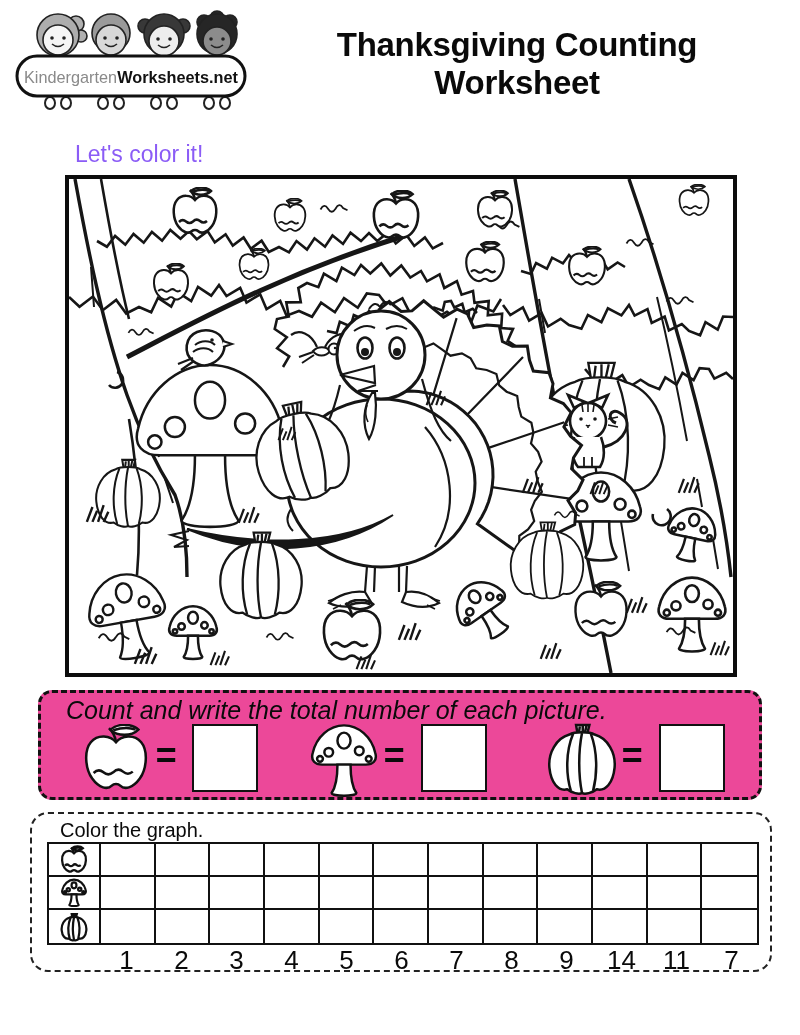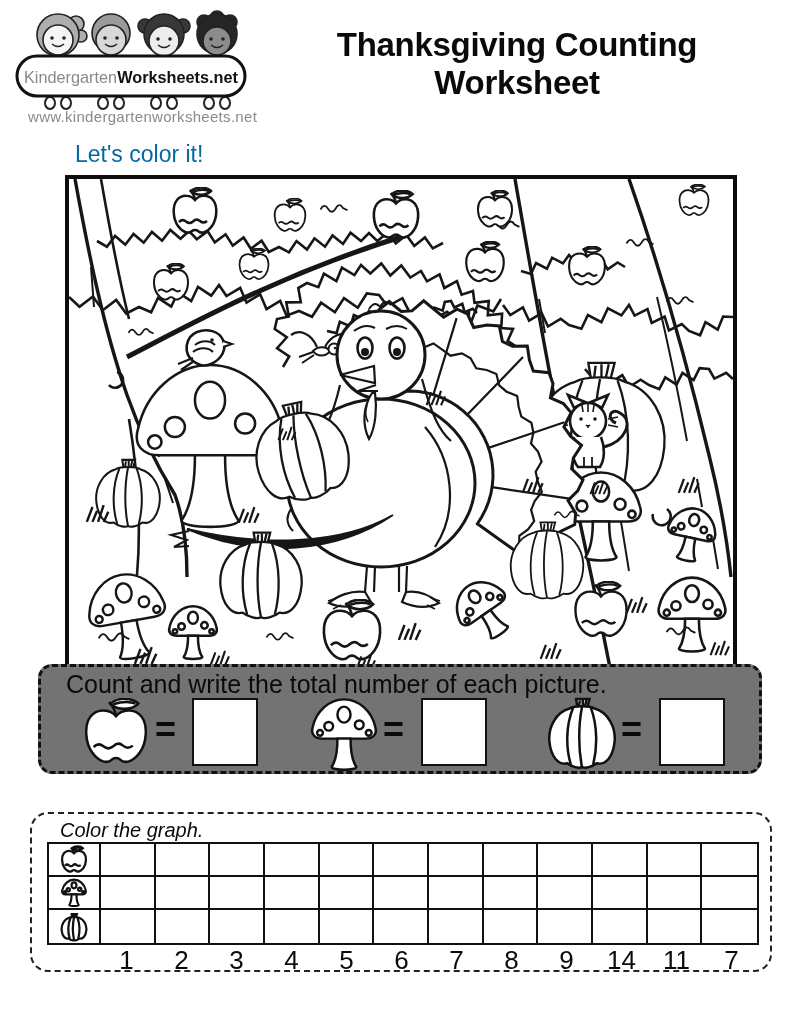--- a/index.html
+++ b/index.html
@@ -8,42 +8,42 @@
 
   
   .logo-svg{position:absolute;left:14px;top:6px;}
   .site-url{position:absolute;left:28px;top:108px;font-size:15px;color:#8a8a8a;letter-spacing:.3px;}
   .title{position:absolute;left:250px;top:26px;width:534px;margin:0;text-align:center;
          font-size:33px;font-weight:700;letter-spacing:-.3px;color:#0a0a0a;}
   .name-row{position:absolute;left:455px;top:117px;font-size:20px;color:#222;}
   .name-line{display:inline-block;width:260px;height:18px;border-bottom:2px solid #111;margin-left:2px;vertical-align:bottom;}
 
   
-  .lets-color{position:absolute;left:75px;top:141px;font-size:23px;color:#0369a1;}
+  .lets-color{position:absolute;left:75px;top:141px;font-size:23px;color:#8b5cf6;}
   .picture-frame{position:absolute;left:65px;top:175px;width:672px;height:502px;
                  border:4px solid #0d0d0d;box-sizing:border-box;background:#fff;}
   .scene{display:block;}
 
   
-  .count-box{position:absolute;left:38px;top:664px;width:724px;height:110px;box-sizing:border-box;
-             border:3px dashed #111;border-radius:14px;background:#737373;}
+  .count-box{position:absolute;left:38px;top:690px;width:724px;height:110px;box-sizing:border-box;
+             border:3px dashed #111;border-radius:14px;background:#ec4899;font-style:italic;}
   .count-instruction{position:absolute;left:25px;top:3px;font-size:25px;white-space:nowrap;color:#0a0a0a;}
   .ci{position:absolute;}
   .ci-apple{left:40px;top:31px;}
   .ci-mushroom{left:266px;top:28px;}
   .ci-pumpkin{left:504px;top:29px;}
   .eq{position:absolute;top:42px;font-size:36px;font-weight:800;color:#0a0a0a;}
   .eq1{left:114px;} .eq2{left:342px;} .eq3{left:580px;}
   .answer-box{position:absolute;top:31px;width:66px;height:68px;border:2.5px solid #111;background:#fff;box-sizing:border-box;}
   .ab1{left:151px;} .ab2{left:380px;} .ab3{left:618px;}
 
   
   .graph-box{position:absolute;left:30px;top:812px;width:742px;height:160px;box-sizing:border-box;
              border:2.5px dashed #222;border-radius:18px;background:#fff;}
-  .graph-label{position:absolute;left:28px;top:5px;font-size:20px;color:#0a0a0a;font-style:italic;}
+  .graph-label{position:absolute;left:28px;top:5px;font-size:20px;color:#0a0a0a;}
   .graph-grid{position:absolute;left:15px;top:28px;width:712px;height:103px;box-sizing:border-box;
               display:grid;grid-template-columns:52px repeat(12,1fr);grid-template-rows:repeat(3,1fr);
               border:2.5px solid #111;background:#fff;}
   .gcell{border-right:2px solid #111;border-bottom:2px solid #111;}
   .gcell:nth-child(13n){border-right:none;}
   .gcell:nth-child(n+27){border-bottom:none;}
   .icon-cell{display:flex;align-items:center;justify-content:center;}
   .graph-numbers{position:absolute;left:15px;top:131px;width:712px;
                  display:grid;grid-template-columns:52px repeat(12,1fr);}
   .num{text-align:center;font-size:26px;color:#0a0a0a;}
@@ -136,21 +136,20 @@
           <ellipse cx="105" cy="97" rx="5" ry="6"></ellipse>
         <ellipse cx="142" cy="97" rx="5" ry="6"></ellipse>
           <ellipse cx="158" cy="97" rx="5" ry="6"></ellipse>
         <ellipse cx="195" cy="97" rx="5" ry="6"></ellipse>
           <ellipse cx="211" cy="97" rx="5" ry="6"></ellipse>
       </g>
     </g>
     <rect x="3" y="50" width="228" height="40" rx="20" fill="#fff" stroke="#111" stroke-width="3"></rect>
     <text x="117" y="77" text-anchor="middle" font-size="17" textLength="214" lengthAdjust="spacingAndGlyphs"><tspan fill="#8a8a8a">Kindergarten</tspan><tspan fill="#111" font-weight="bold">Worksheets.net</tspan></text>
   </svg>
-  <div class="site-url">www.kindergartenworksheets.net</div>
 
   <h1 class="title">Thanksgiving Counting Worksheet</h1>
 
 
   <div class="lets-color">Let's color it!</div>
 
   <div class="picture-frame">
     <svg class="scene ln" viewBox="0 0 664 494" width="664" height="494">
       <g stroke="#161616" fill="none" stroke-width="2.6">
 

